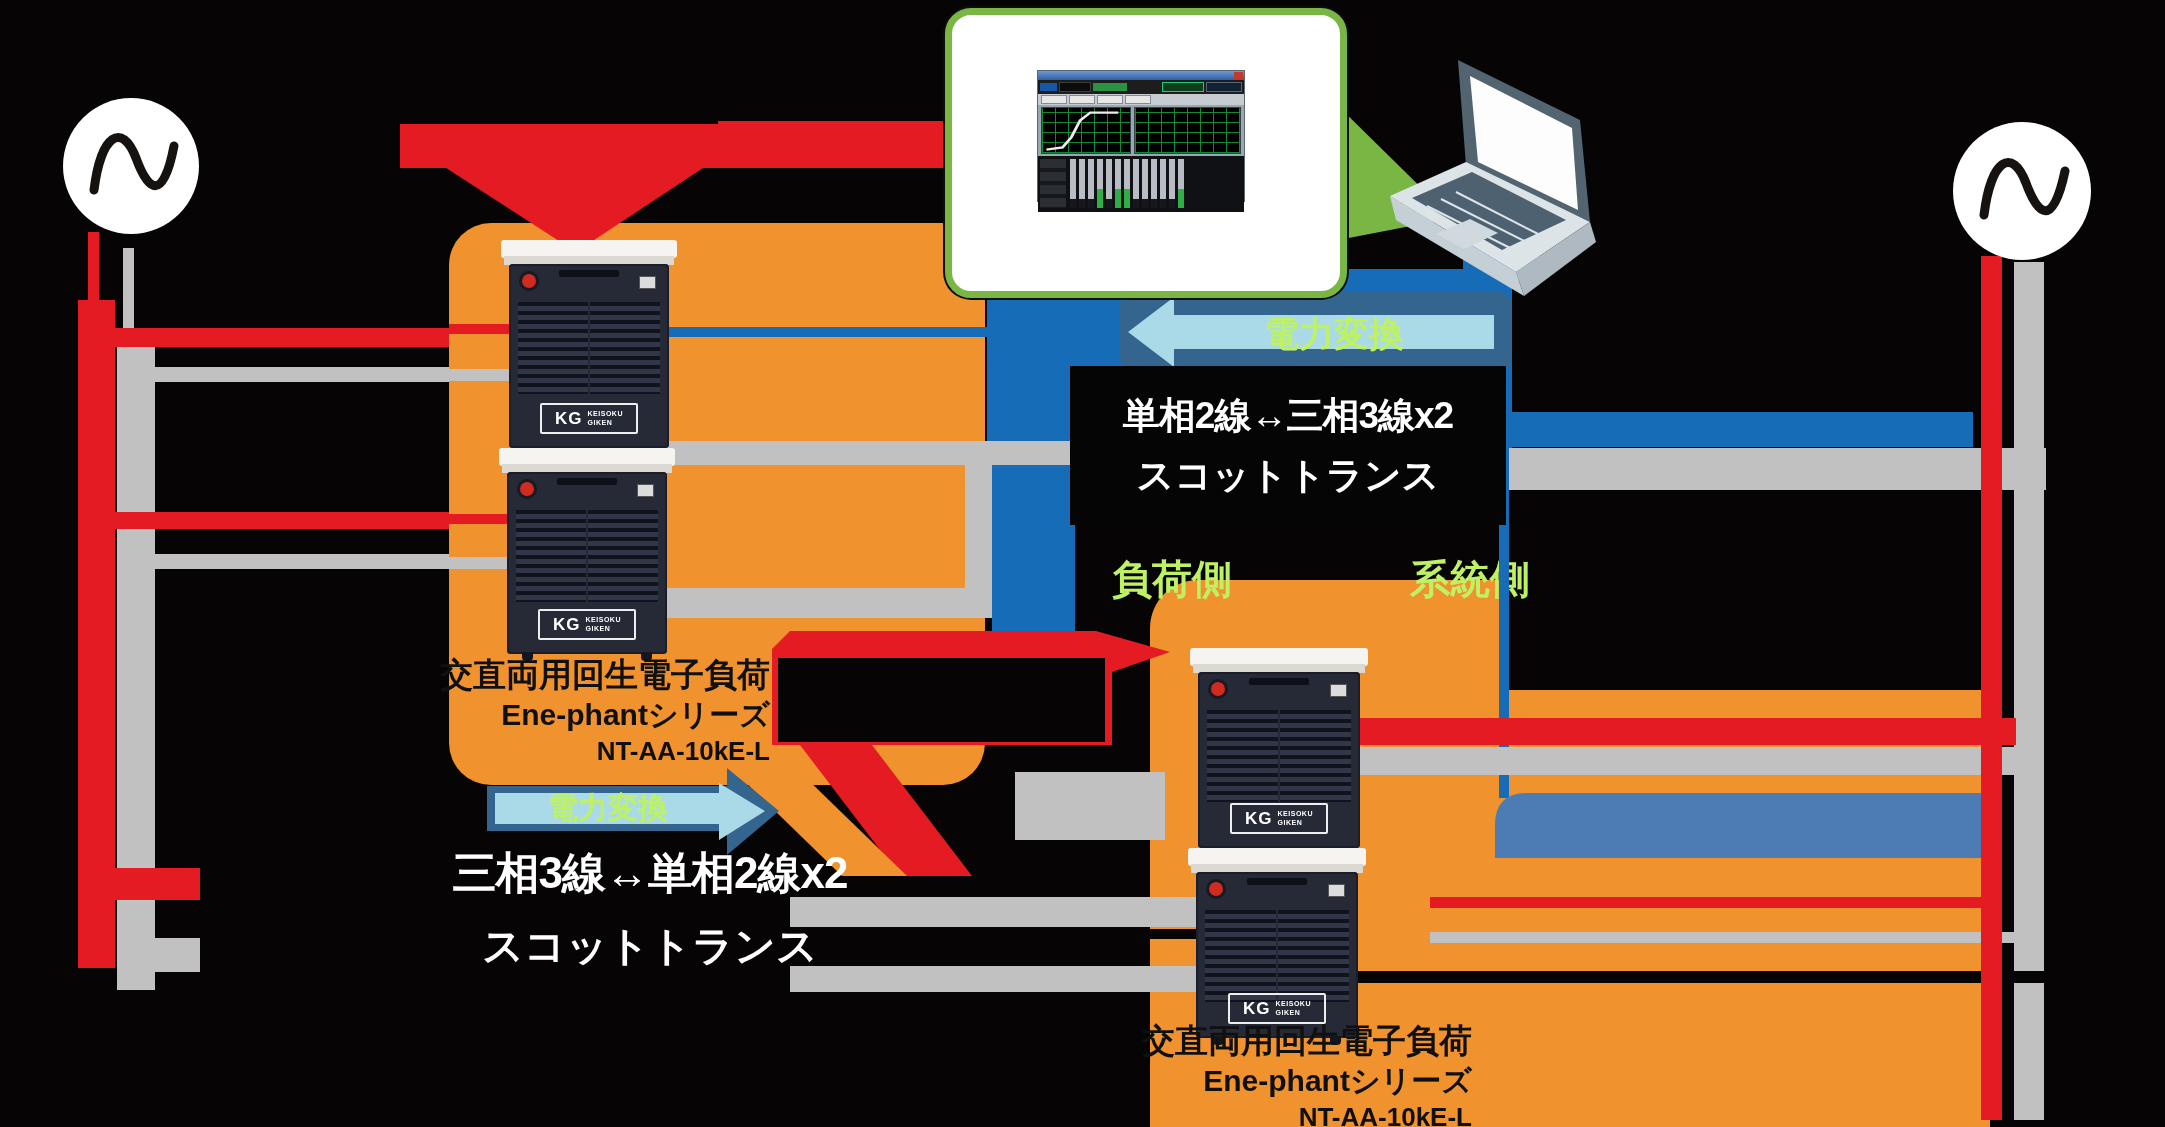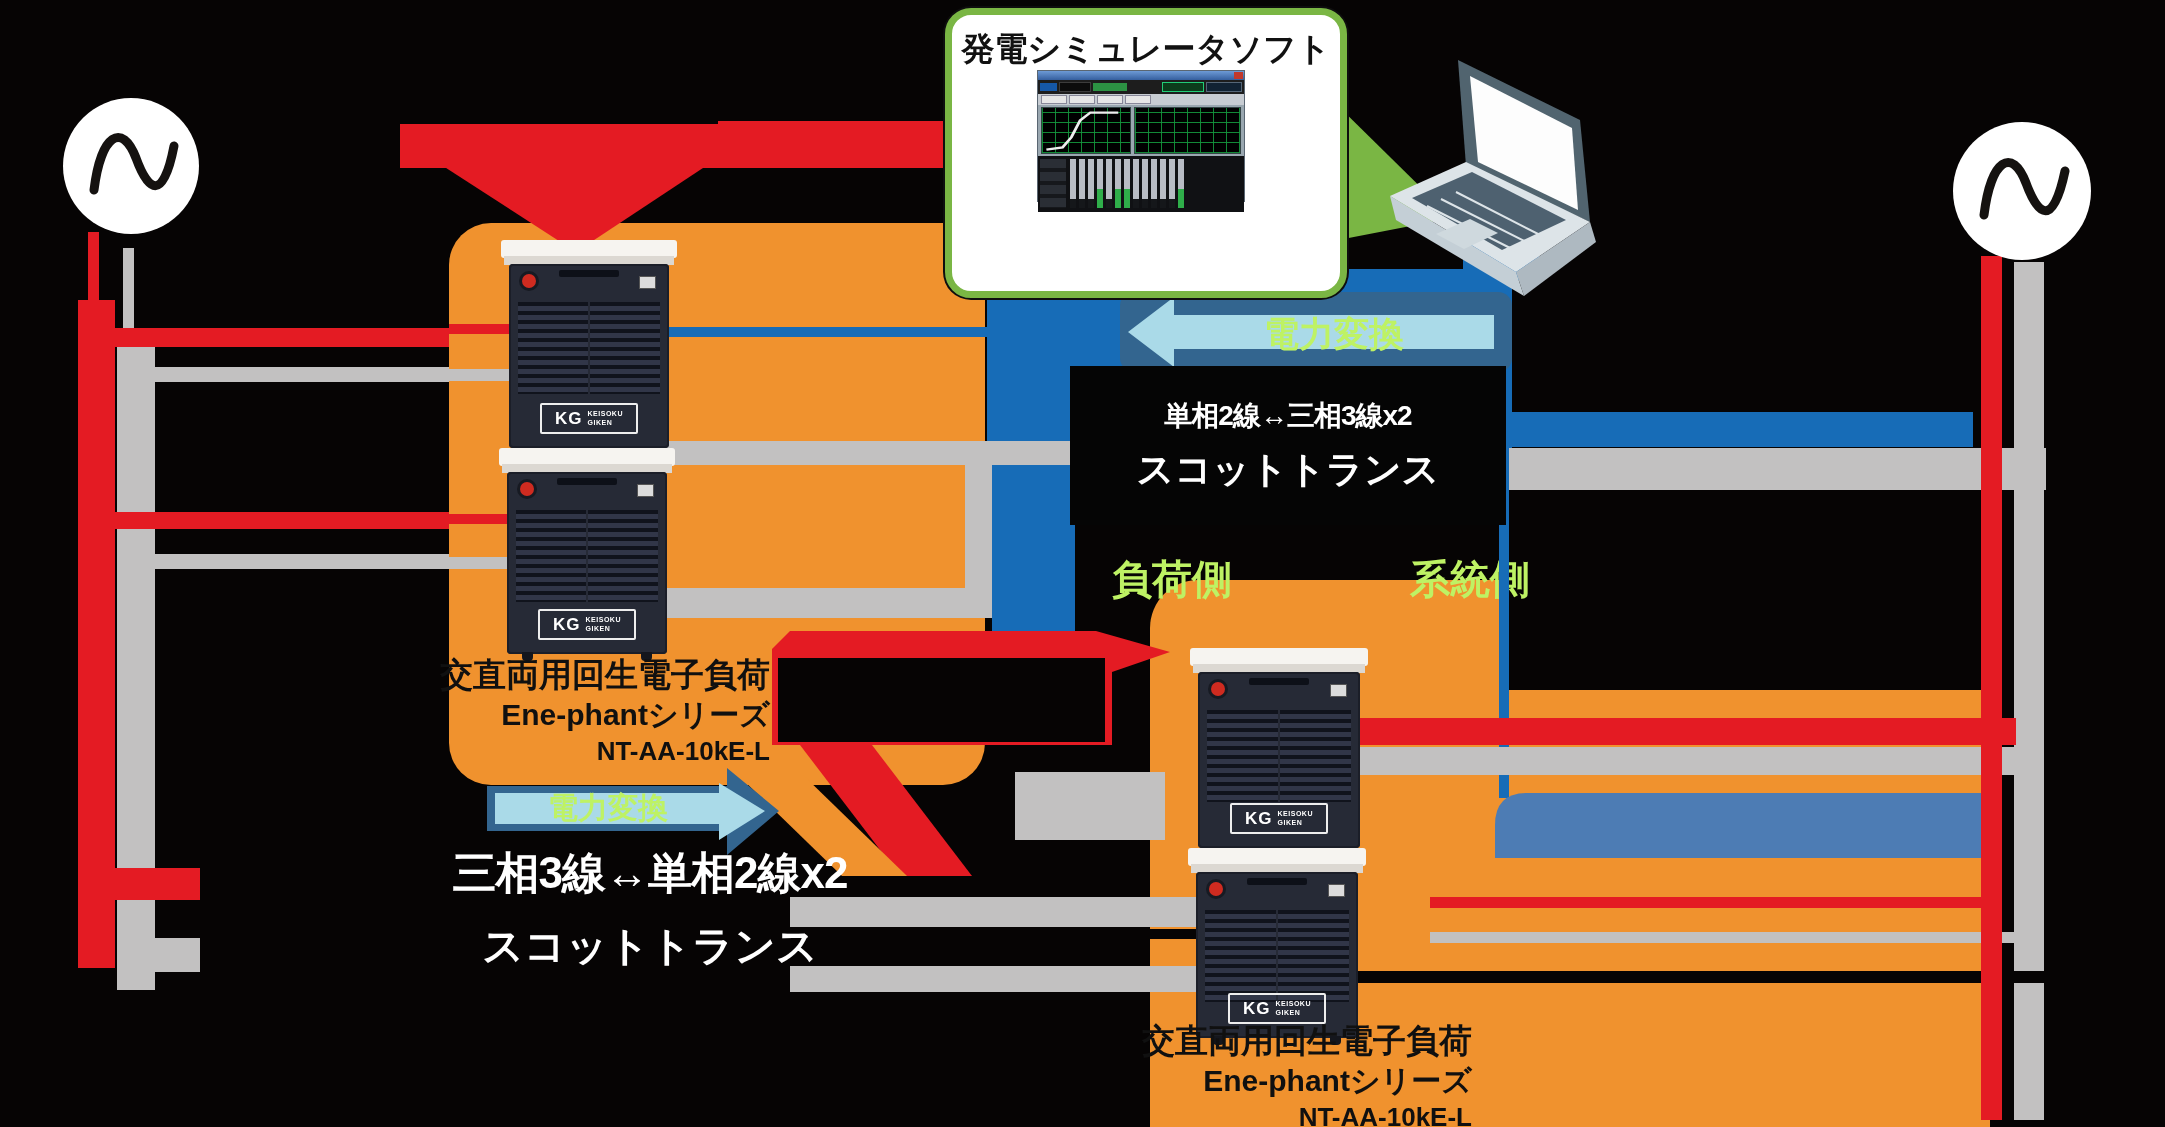--- a/index.html
+++ b/index.html
@@ -19,21 +19,21 @@
   #panel-left{left:449px;top:223px;width:536px;height:562px;border-radius:42px;}
   #panel-right-1{left:1150px;top:580px;width:356px;height:547px;border-radius:48px 0 0 0;}
   #panel-right-2{left:1505px;top:690px;width:485px;height:437px;}
   .maskbox{position:absolute;background:var(--black);z-index:4;}
   #mask-top{left:387px;top:83px;width:331px;height:41px;}
   #mask-mid{left:778px;top:658px;width:327px;height:84px;}
   
   #xfmr-top-box{position:absolute;left:1070px;top:366px;width:436px;height:159px;
     background:#050505;z-index:5;display:flex;flex-direction:column;align-items:center;
     justify-content:center;gap:10px;color:#fff;font-weight:bold;white-space:nowrap;}
-  #xfmr-top-box .l1{font-size:28px;letter-spacing:-1px;}
+  #xfmr-top-box .l1{font-size:37px;letter-spacing:-1px;}
   #xfmr-top-box .l2{font-size:37px;}
   #xfmr-bottom-text{position:absolute;left:330px;top:844px;width:640px;z-index:5;
     display:flex;flex-direction:column;align-items:center;gap:16px;color:#fff;
     font-weight:bold;white-space:nowrap;}
   #xfmr-bottom-text .l1{font-size:44px;letter-spacing:-1px;}
   #xfmr-bottom-text .l2{font-size:41px;}
   .t{position:absolute;font-weight:bold;white-space:nowrap;z-index:6;color:#bef264;}
   #top-arrow-label{left:1174px;top:311px;width:320px;text-align:center;font-size:35px;}
   #bottom-arrow-label{left:495px;top:788px;width:226px;text-align:center;font-size:30px;}
   #label-load-side{left:1112px;top:552px;font-size:40px;z-index:2;}
@@ -293,21 +293,20 @@
     <span class="b">Ene-phantシリーズ</span>
     <span class="c">NT-AA-10kE-L</span>
   </div>
   <div class="dev-label" id="dev-label-right">
     <span class="a">交直両用回生電子負荷</span>
     <span class="b">Ene-phantシリーズ</span>
     <span class="c">NT-AA-10kE-L</span>
   </div>
 
   <div id="bubble">
-    <div id="bubble-title">発電シミュレータソフト</div>
     <div id="ss">
       <div class="bar">
           <span class="close"></span>
         </div>
       <div class="tool">
         <i class="ckg"></i>
           <i class="cg1"></i>
           <i class="cgr"></i>
           <i class="csp"></i>
           <i class="cd1"></i>

